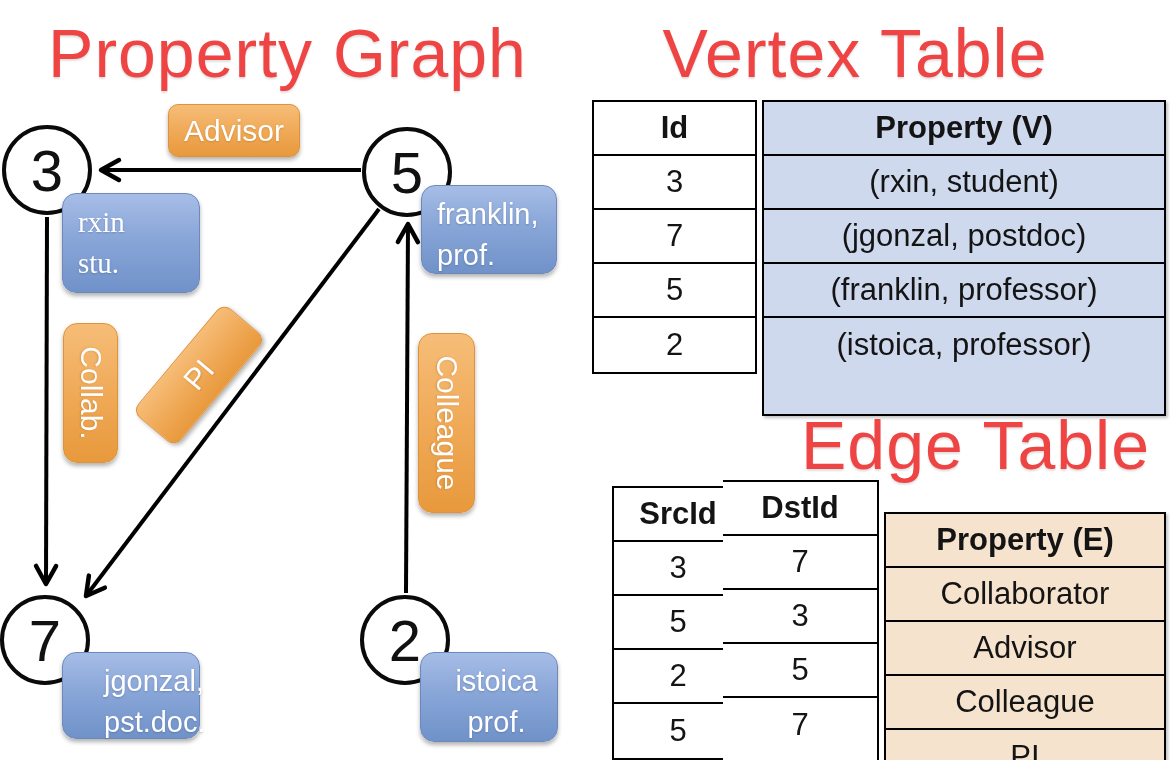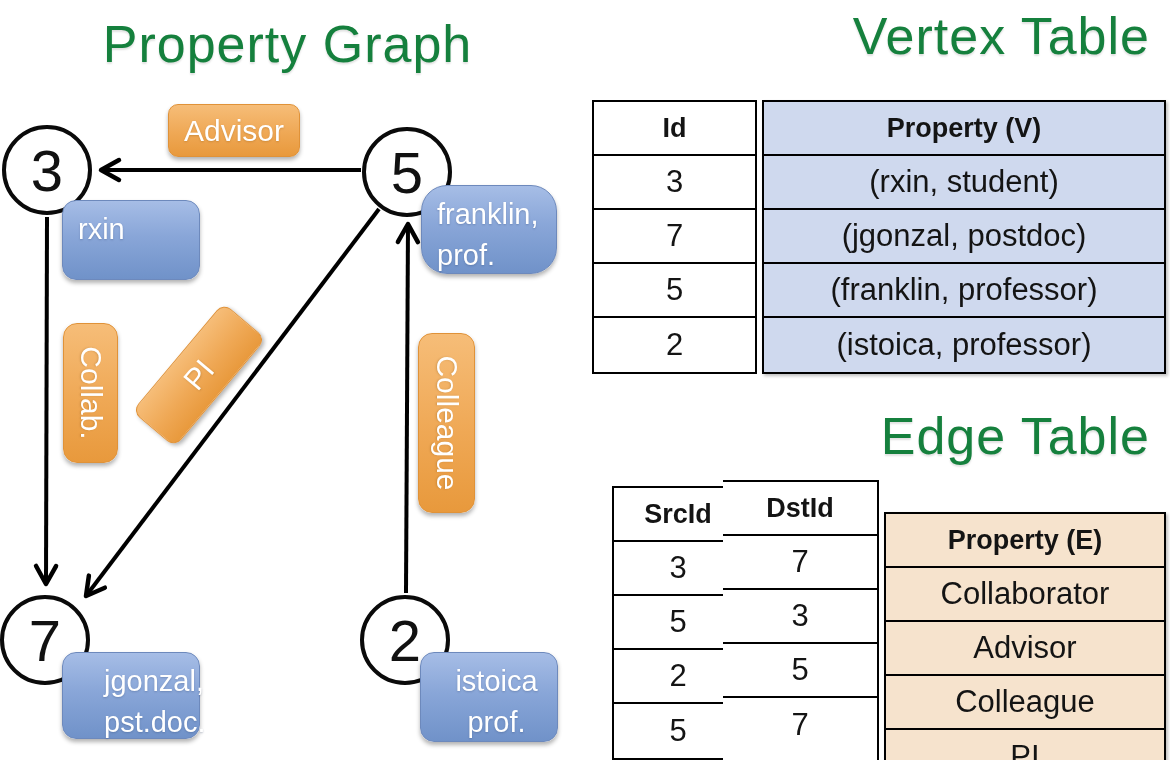--- a/index.html
+++ b/index.html
@@ -1,21 +1,21 @@
 <!DOCTYPE html>
 <html><head>
 <meta charset="utf-8">
 <style>
   * { margin:0; padding:0; box-sizing:border-box; }
   html,body { width:1170px; height:760px; background:#ffffff; overflow:hidden;
               font-family:"Liberation Sans", sans-serif; }
   #canvas { position:relative; width:1170px; height:760px; background:#fff; }
 
-  .big-title { position:absolute; text-align:center; font-size:52px; font-weight:400;
-               color:#15803d; letter-spacing:1px; text-shadow:0 2px 2px rgba(0,0,0,0.12);
+  .big-title { position:absolute; text-align:center; font-size:68px; font-weight:400;
+               color:#ef4444; letter-spacing:1px; text-shadow:0 2px 2px rgba(0,0,0,0.12);
                white-space:nowrap; }
 
   
   svg.edges { position:absolute; left:0; top:0; width:1170px; height:760px; }
 
   .vertex { position:absolute; width:90px; height:90px; border:4px solid #0a0a0a;
             border-radius:50%; background:#ffffff; display:flex; align-items:center;
             justify-content:center; }
   .vertex .num { font-size:58px; color:#111; font-weight:400; }
 
@@ -32,21 +32,21 @@
             background:linear-gradient(180deg,#a6bde6 0%,#89a6d8 45%,#7092c9 100%);
             border:1px solid #6d89bc; box-shadow:0 3px 4px rgba(0,0,0,0.30);
             padding:8px 0 0 15px; font-size:29px; line-height:1.42;
             text-shadow:0 1px 2px rgba(30,50,90,0.25); }
 
   
   .tcol { position:absolute; border:2px solid #000; background:#fff; }
   .tcol .cell { height:54px; border-bottom:2px solid #000; display:flex;
                 align-items:center; justify-content:center; font-size:31px; color:#141414; }
   .tcol .cell:last-child { border-bottom:none; }
-  .tcol .cell.head { font-weight:700; font-size:27px; }
+  .tcol .cell.head { font-weight:700; font-size:31px; }
   .tcol.blue  { background:#cfd9ee; box-shadow:2px 2px 3px rgba(0,0,0,0.25); }
   .tcol.tan   { background:#f6e3cd; box-shadow:2px 2px 3px rgba(0,0,0,0.25); }
 </style>
 </head>
 <body>
 
 <div id="canvas">
 
   <div class="big-title" style="left:0; top:14px; width:575px;">Property Graph</div>
 
@@ -81,47 +81,48 @@
   <div class="elabel vert" style="left:63px; top:323px; width:55px; height:140px;">
     <span class="rot">Collab.</span>
   </div>
   <div class="elabel" style="left:128px; top:347px; width:142px; height:56px; transform:rotate(-50deg);">
     <span>PI</span>
   </div>
   <div class="elabel vert" style="left:418px; top:333px; width:57px; height:180px;">
     <span class="rot">Colleague</span>
   </div>
 
-  <div class="vlabel" style="left:62px; top:200px; width:138px; height:80px;">
+  <div class="vlabel" style="left:62px; top:193px; width:138px; height:100px;font-family:Liberation Serif, serif;">
     <div>rxin</div>
+    <div>stu.</div>
   </div>
-  <div class="vlabel" style="left:421px; top:185px; width:136px; height:89px;border-radius:26px;">
+  <div class="vlabel" style="left:421px; top:185px; width:136px; height:89px;">
     <div>franklin,</div>
     <div>prof.</div>
   </div>
   <div class="vlabel" style="left:62px; top:652px; width:138px; height:87px;padding-left:41px;">
     <div>jgonzal,</div>
     <div>pst.doc.</div>
   </div>
   <div class="vlabel" style="left:420px; top:652px; width:138px; height:90px;text-align:center;">
     <div>istoica</div>
     <div>prof.</div>
   </div>
 
-  <div class="big-title" style="left:560px; top:6px; width:590px;text-align:right;">Vertex Table</div>
+  <div class="big-title" style="left:560px; top:14px; width:590px;">Vertex Table</div>
 
   <div class="tcol" style="left:592px; top:100px; width:165px; height:274px;">
     <div class="cell head">Id</div>
     <div class="cell">3</div>
     <div class="cell">7</div>
     <div class="cell">5</div>
     <div class="cell">2</div>
   </div>
 
-  <div class="tcol blue" style="left:762px; top:100px; width:404px; height:274px;">
+  <div class="tcol blue" style="left:762px; top:100px; width:404px; height:316px;">
     <div class="cell head">Property (V)</div>
     <div class="cell">(rxin, student)</div>
     <div class="cell">(jgonzal, postdoc)</div>
     <div class="cell">(franklin, professor)</div>
     <div class="cell">(istoica, professor)</div>
   </div>
 
   <div class="big-title" style="left:560px; top:406px; width:590px;text-align:right;">Edge Table</div>
 
   <div class="tcol" style="left:612px; top:486px; width:132px; height:274px;">

